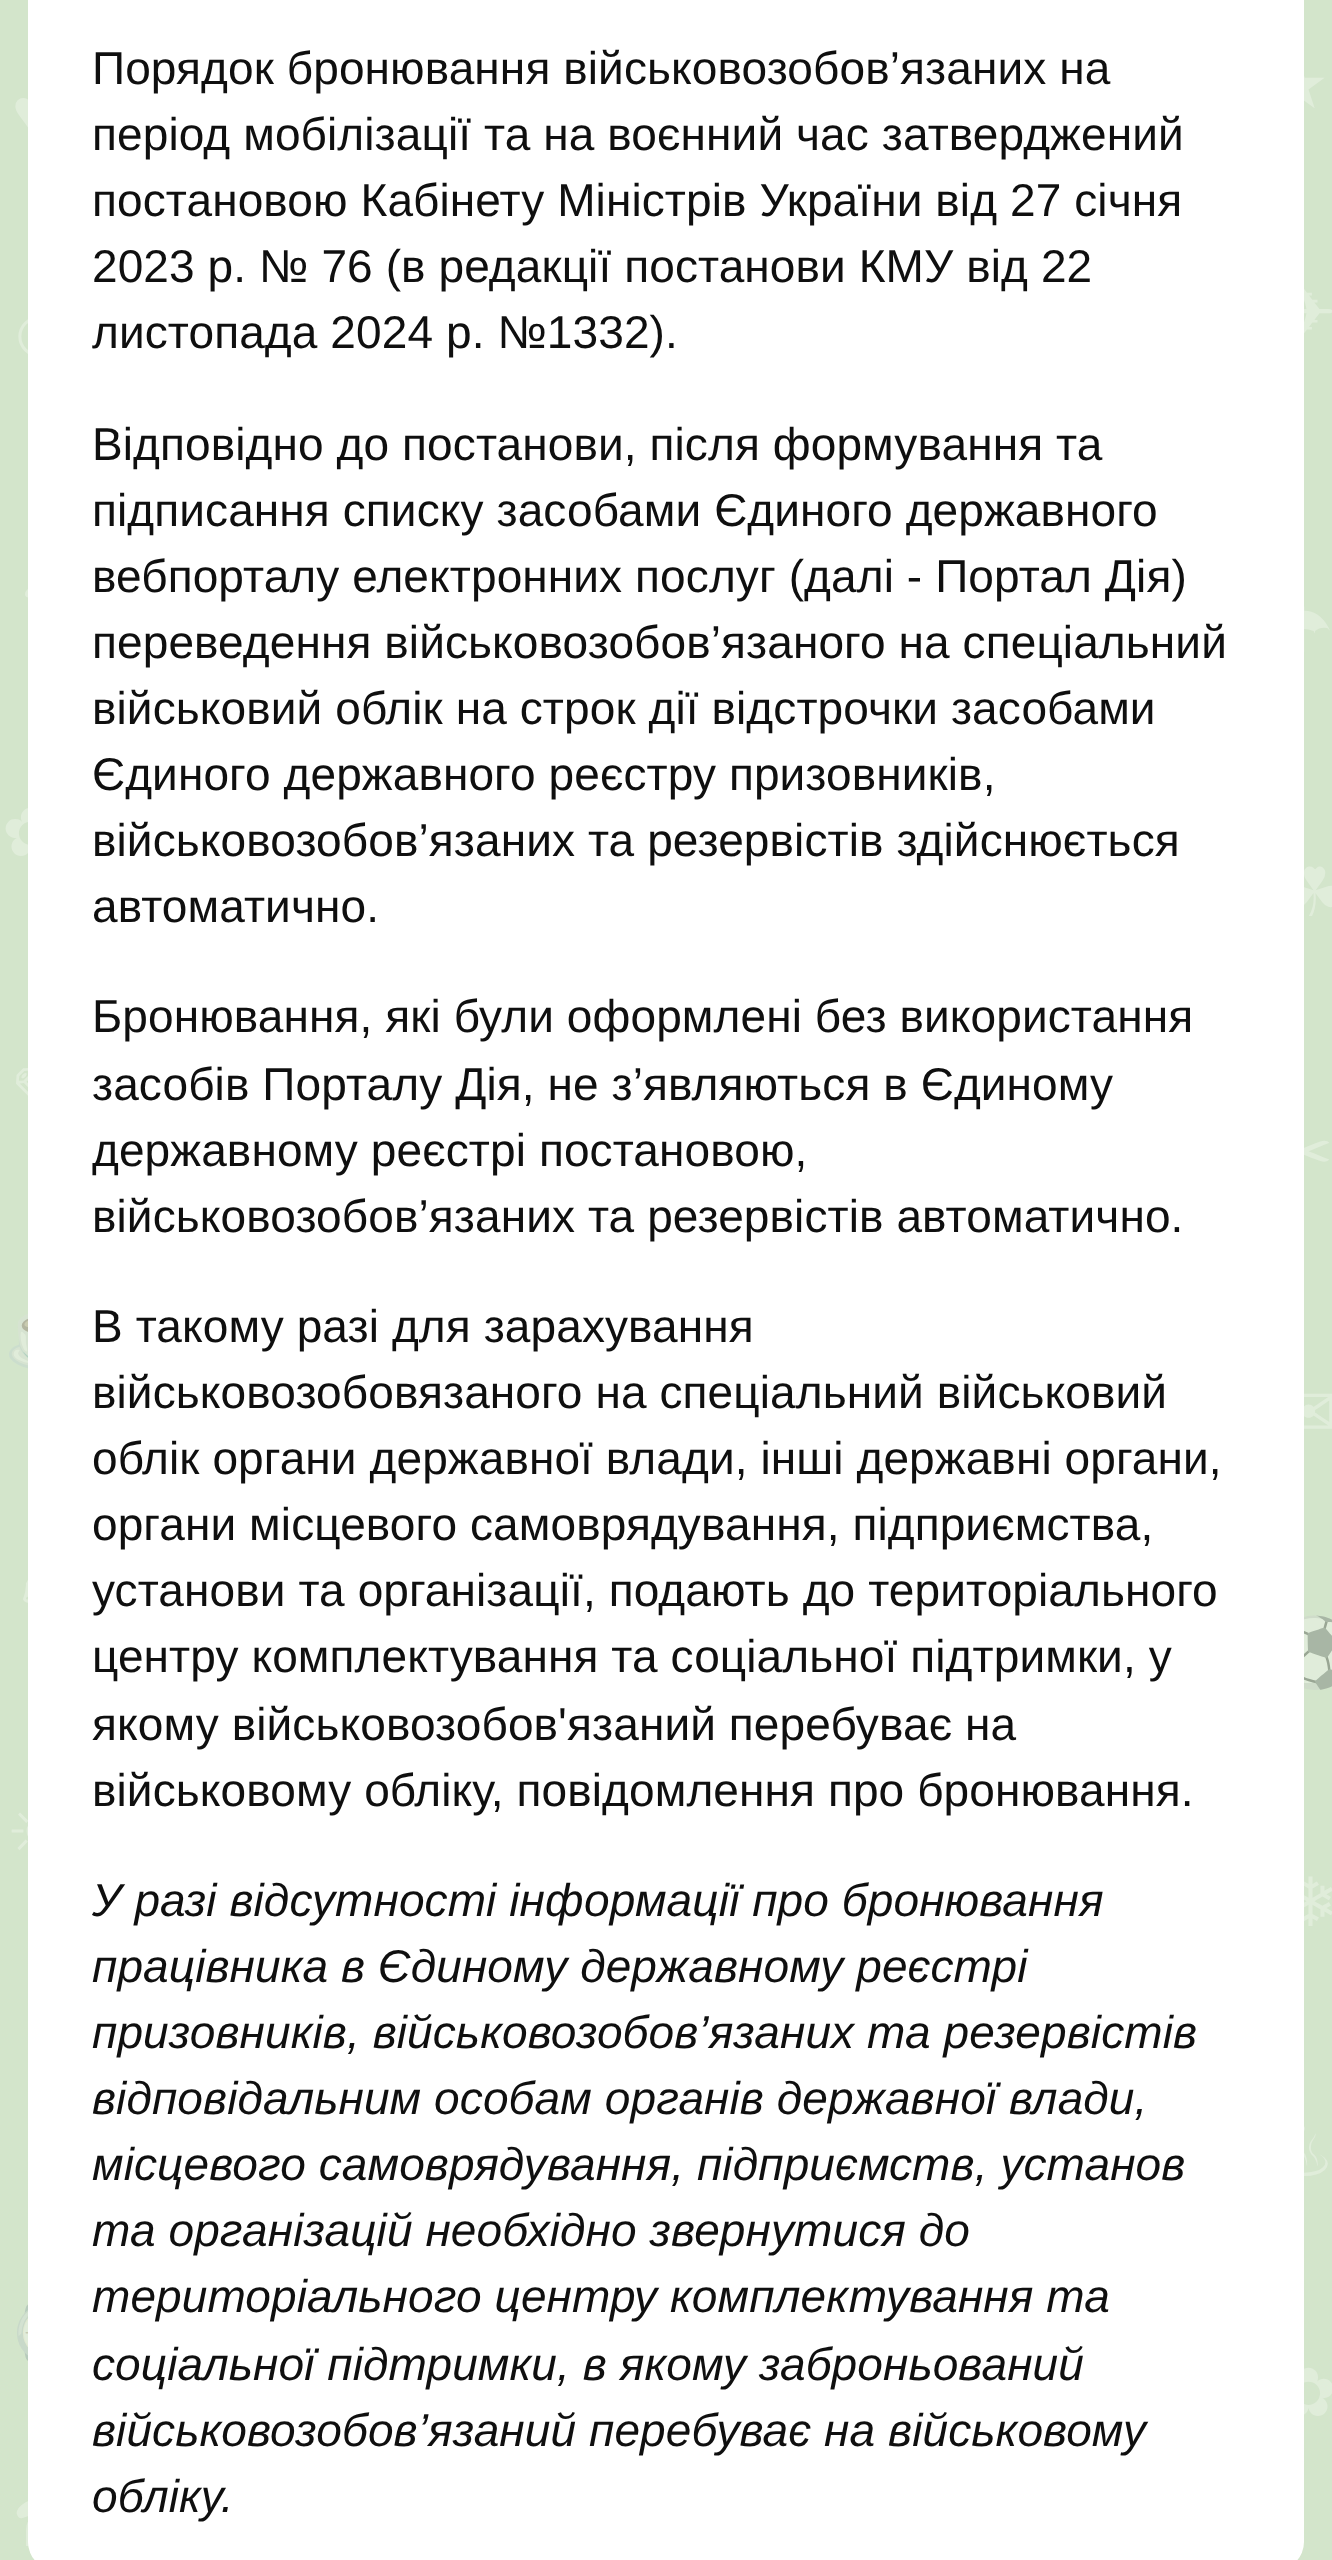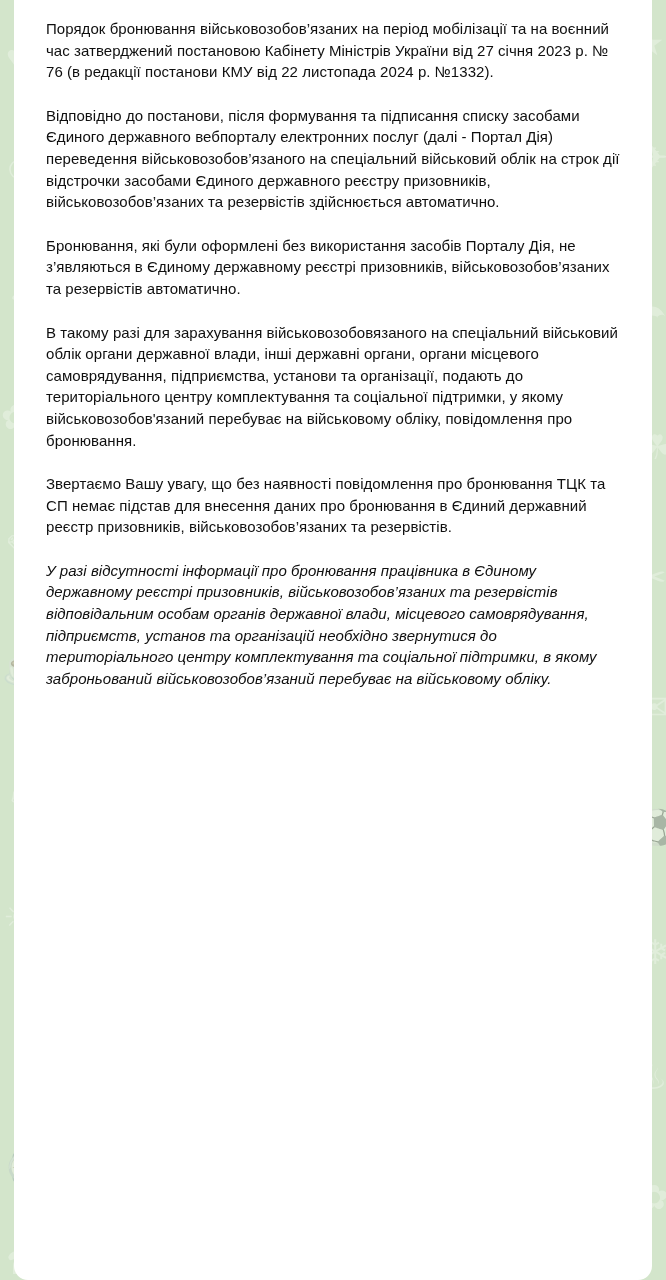--- a/index.html
+++ b/index.html
@@ -37,21 +37,21 @@
     top: 0;
     width: 638px;
     min-height: 1280px;
     background: #ffffff;
     border-radius: 0 0 14px 14px;
     box-sizing: border-box;
     padding: 18px 26px 20px 32px;
   }
 
   #message-text {
-    font-size: 15px;
+    font-size: 23px;
     line-height: 1.44;
     color: #0f0f0f;
     letter-spacing: 0.05px;
   }
 
   #message-text p {
     margin: 0 0 22px 0;
   }
   #message-text p:last-child {
     margin-bottom: 0;
@@ -83,18 +83,17 @@
     <span class="doodle" style="left: 2px; top: 1150px;">⌚</span>
     <span class="doodle" style="left: 640px; top: 1180px;">✿</span>
     <span class="doodle" style="left: 6px; top: 1245px;">☎</span>
     <span class="doodle" style="left: 636px; top: 1250px;">♪</span>
   </div>
 
 <div id="message-bubble">
   <div id="message-text">
       <p>Порядок бронювання військовозобов’язаних на період мобілізації та на воєнний час затверджений постановою Кабінету Міністрів України від 27 січня 2023 р. № 76 (в редакції постанови КМУ від 22 листопада 2024 р. №1332).</p>
       <p>Відповідно до постанови, після формування та підписання списку засобами Єдиного державного вебпорталу електронних послуг (далі - Портал Дія) переведення військовозобов’язаного на спеціальний військовий облік на строк дії відстрочки засобами Єдиного державного реєстру призовників, військовозобов’язаних та резервістів здійснюється автоматично.</p>
-      <p>Бронювання, які були оформлені без використання засобів Порталу Дія, не з’являються в Єдиному державному реєстрі призовників, військовозобов’язаних та резервістів автоматично.</p>
+      <p>Бронювання, які були оформлені без використання засобів Порталу Дія, не з’являються в Єдиному державному реєстрі постановою, військовозобов’язаних та резервістів автоматично.</p>
       <p>В такому разі для зарахування військовозобовязаного на спеціальний військовий облік органи державної влади, інші державні органи, органи місцевого самоврядування, підприємства, установи та організації, подають до територіального центру комплектування та соціальної підтримки, у якому військовозобов'язаний перебуває на військовому обліку, повідомлення про бронювання.</p>
-      <p>Звертаємо Вашу увагу, що без наявності повідомлення про бронювання ТЦК та СП немає підстав для внесення даних про бронювання в Єдиний державний реєстр призовників, військовозобов’язаних та резервістів.</p>
       <p>У разі відсутності інформації про бронювання працівника в Єдиному державному реєстрі призовників, військовозобов’язаних та резервістів відповідальним особам органів державної влади, місцевого самоврядування, підприємств, установ та організацій необхідно звернутися до територіального центру комплектування та соціальної підтримки, в якому заброньований військовозобов’язаний перебуває на військовому обліку.</p>
     </div>
 </div>
 
 </body></html>

